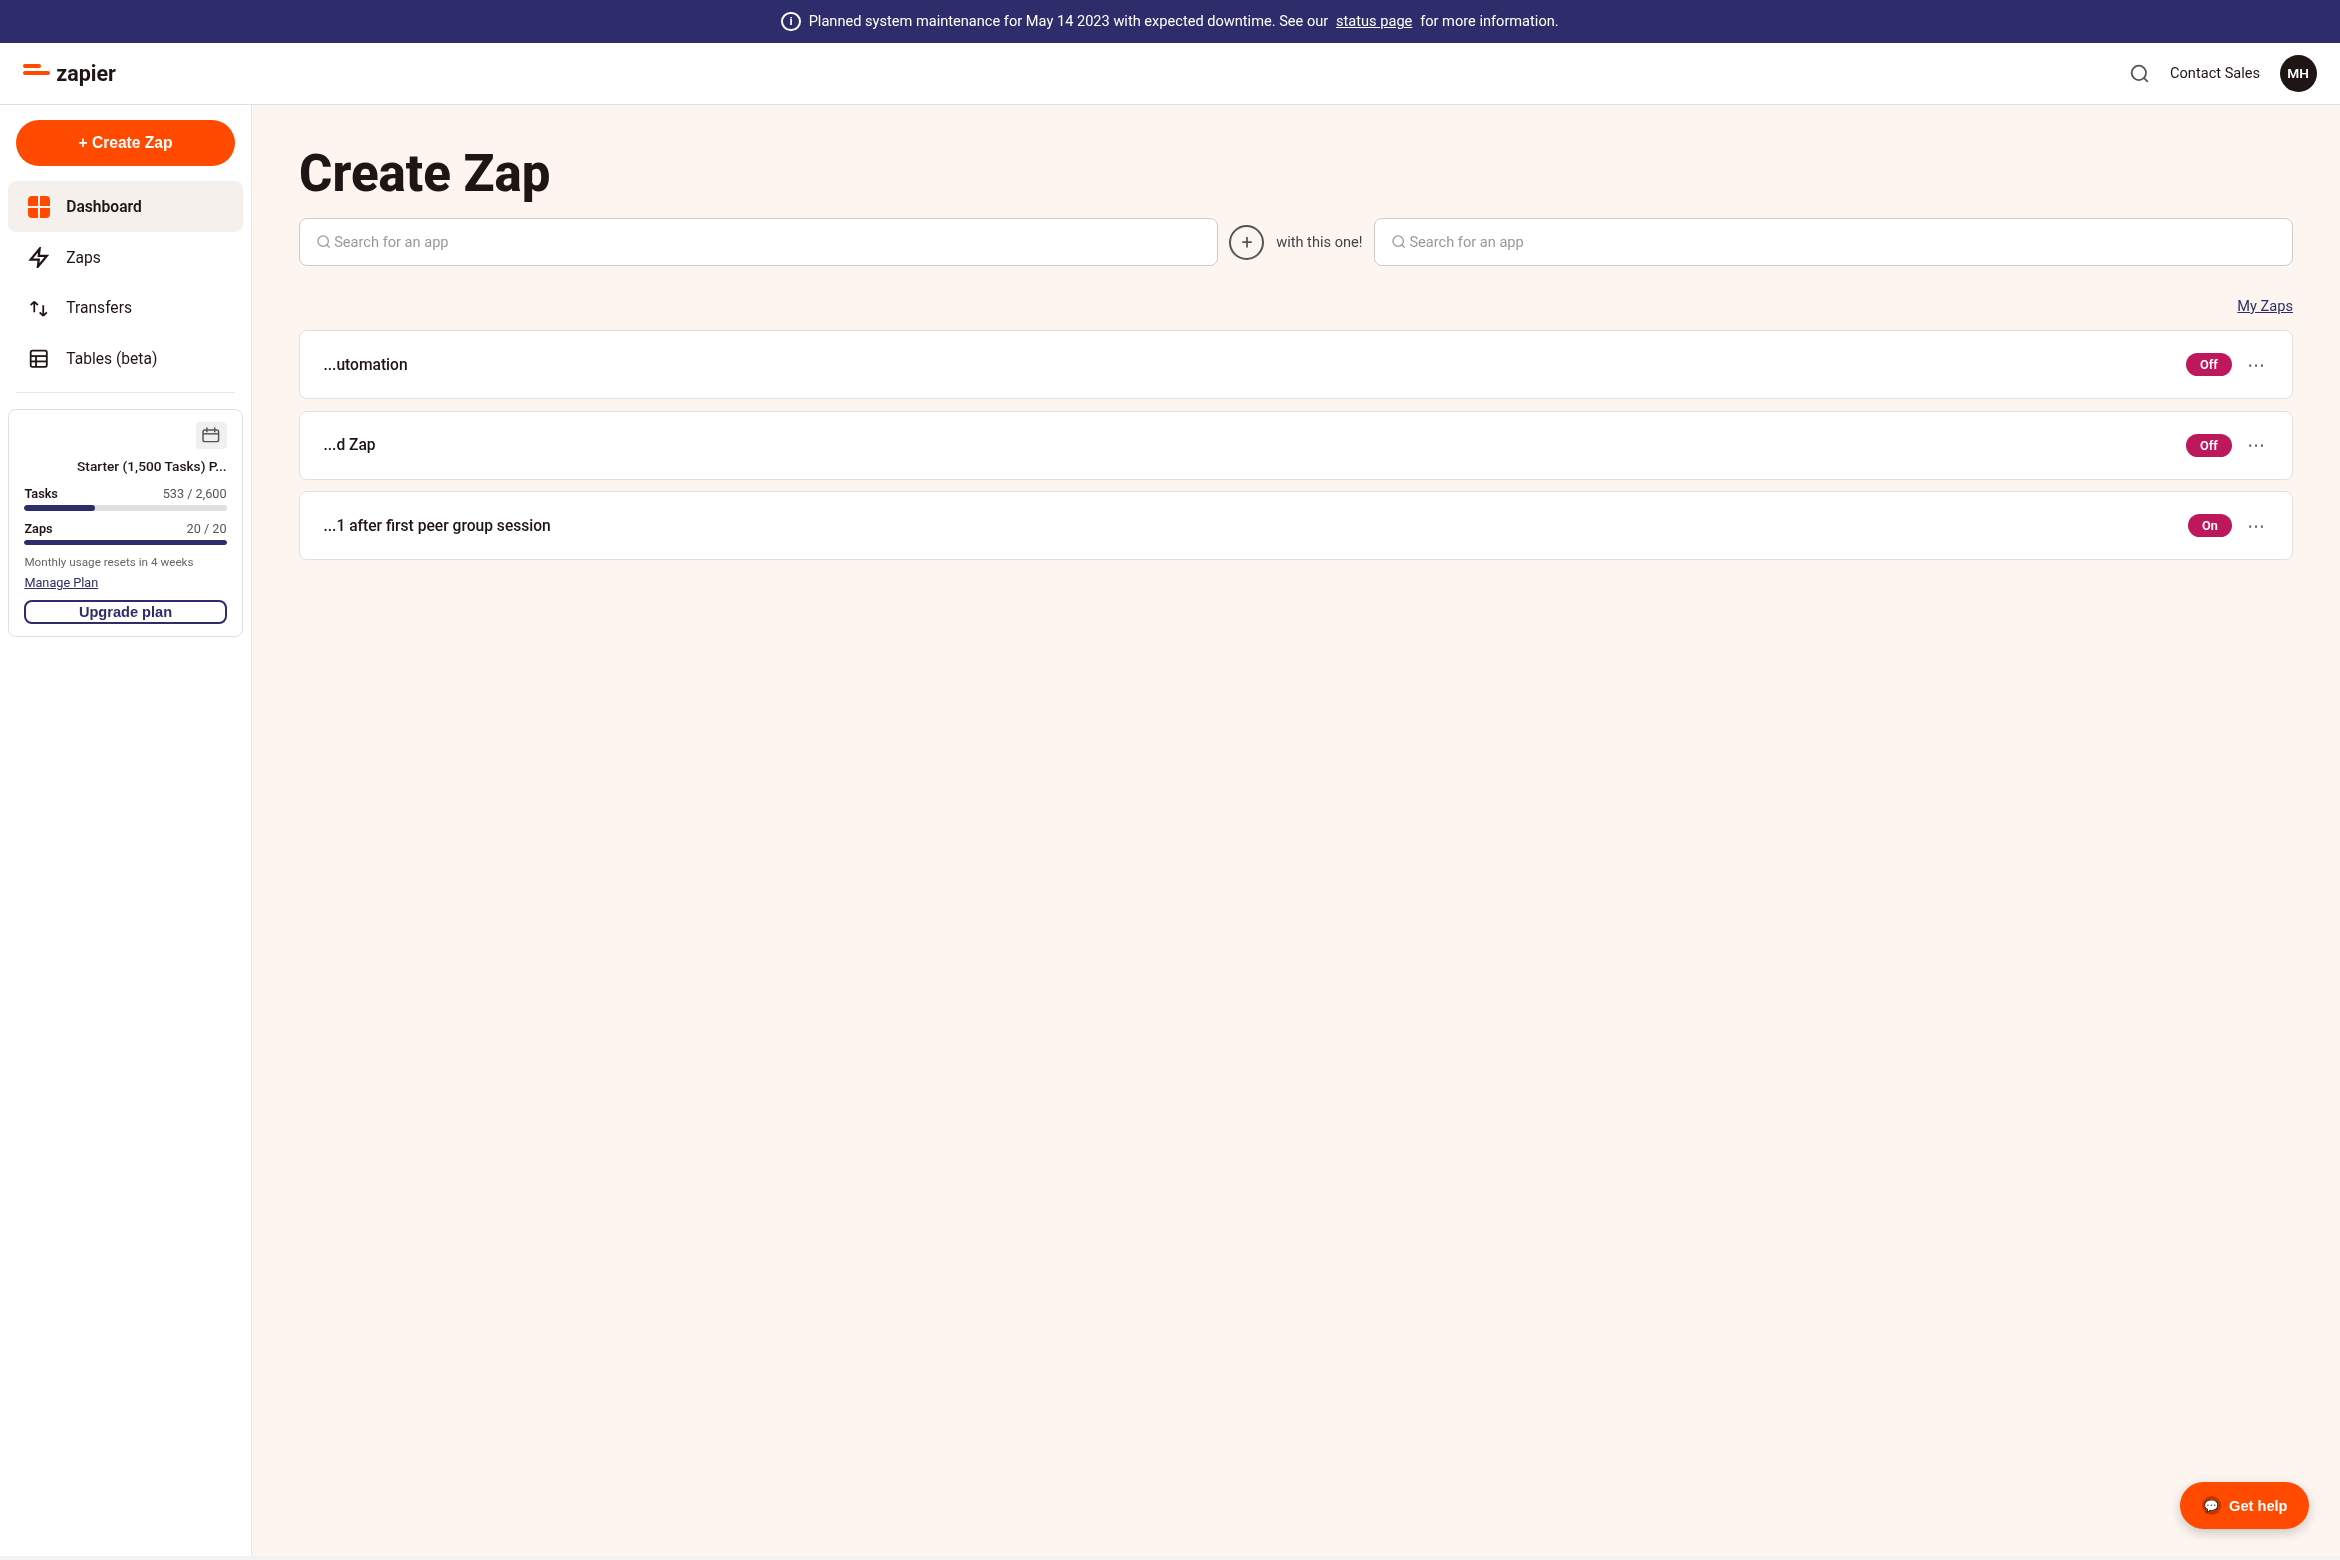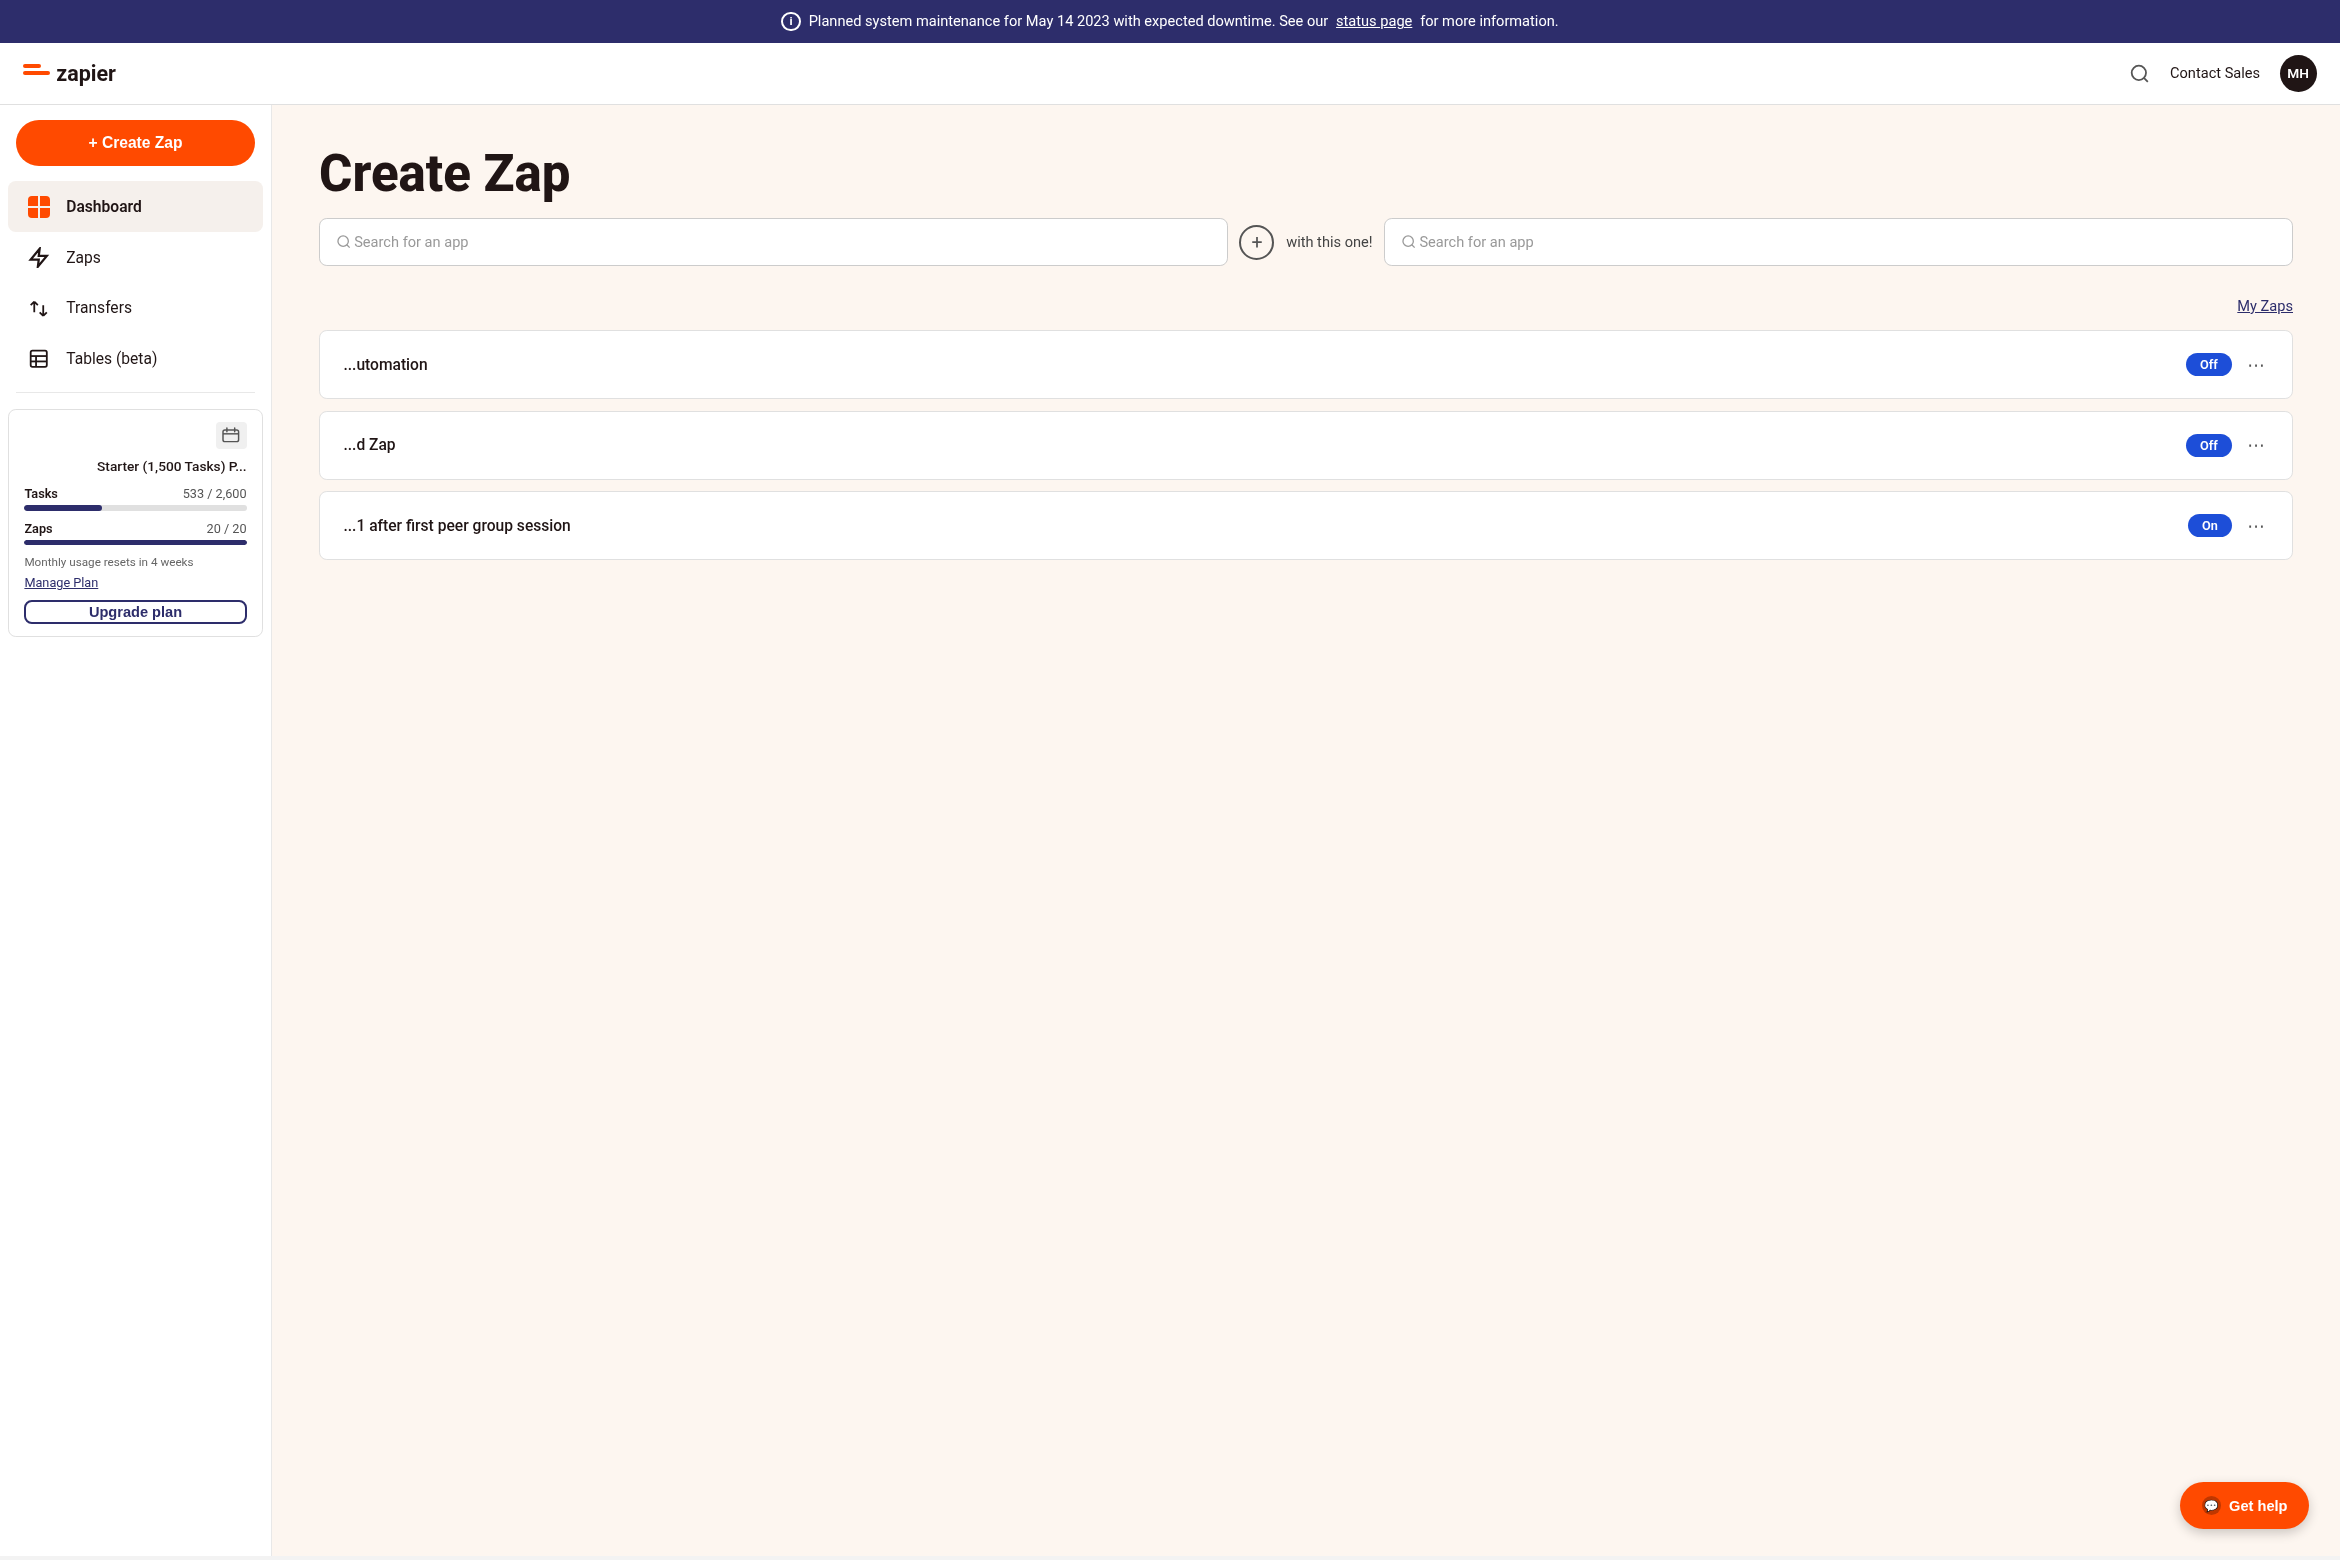--- a/index.html
+++ b/index.html
@@ -106,21 +106,21 @@
     }
 
     
     .app-layout {
       display: flex;
       height: calc(100vh - 109px);
     }
 
     
     .sidebar {
-      width: 272px;
+      width: 252px;
       background: #fff;
       border-right: 1px solid #e8e8e8;
       display: flex;
       flex-direction: column;
       padding: 15.6px 0;
       overflow-y: auto;
       flex-shrink: 0;
     }
     .create-zap-btn {
       margin: 0 15.6px 15.6px;
@@ -340,21 +340,21 @@
       font-size: 15.6px;
       color: #201515;
       font-weight: 500;
     }
     .zap-actions {
       display: flex;
       align-items: center;
       gap: 11.7px;
     }
     .off-badge {
-      background: #1d4ed8;
+      background: #be185d;
       color: #fff;
       border-radius: 49px;
       padding: 3.9px 13.7px;
       font-size: 12.7px;
       font-weight: 600;
     }
     .more-icon {
       color: #555;
       cursor: pointer;
       font-size: 17.6px;

